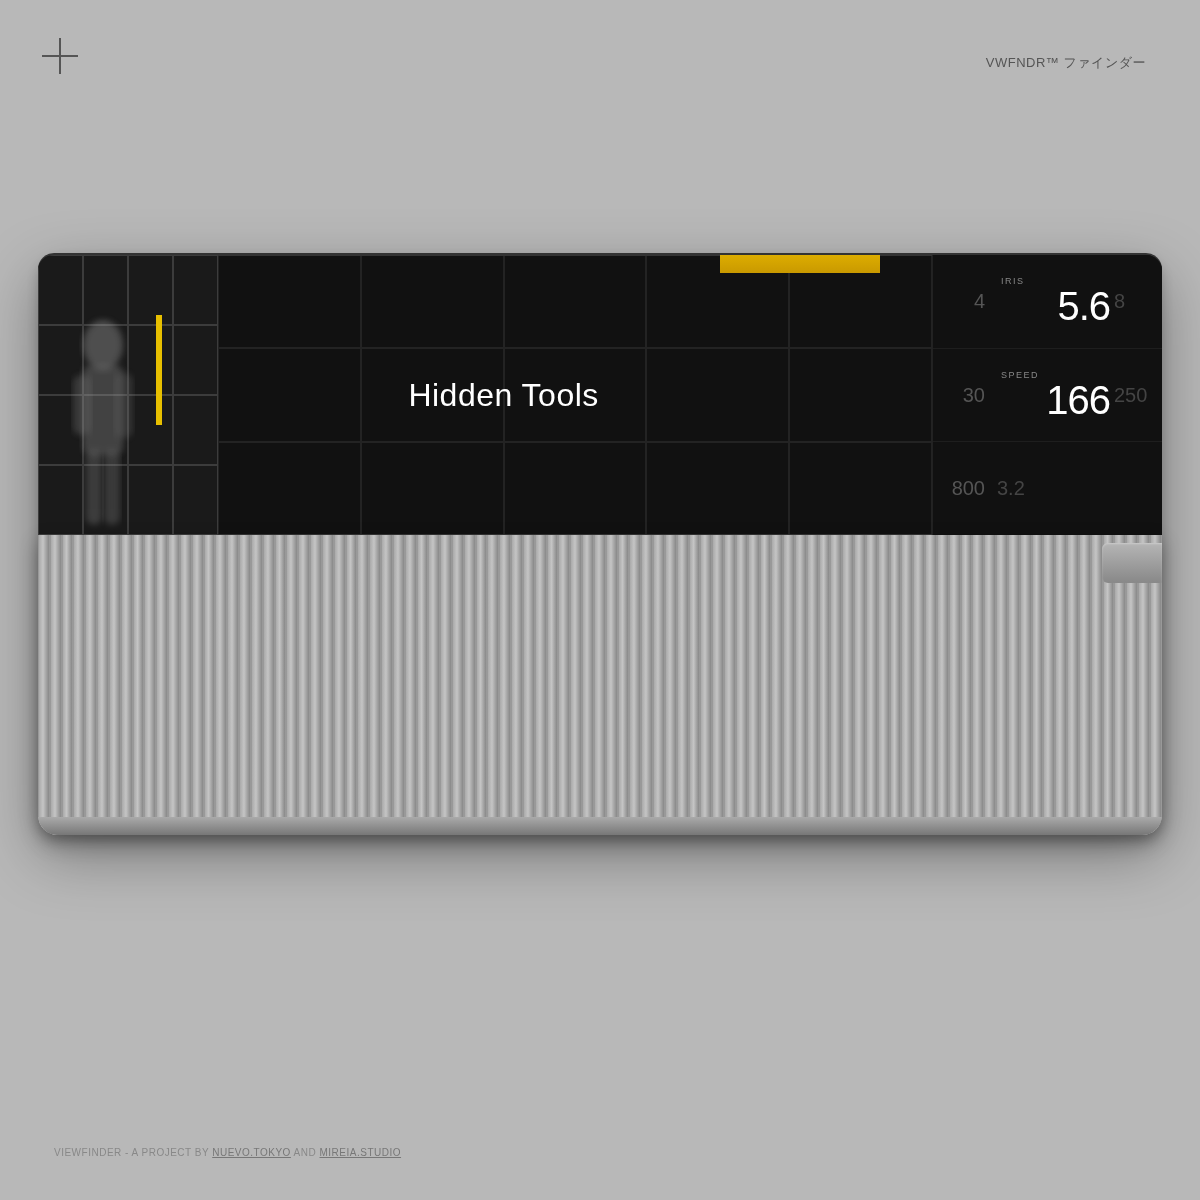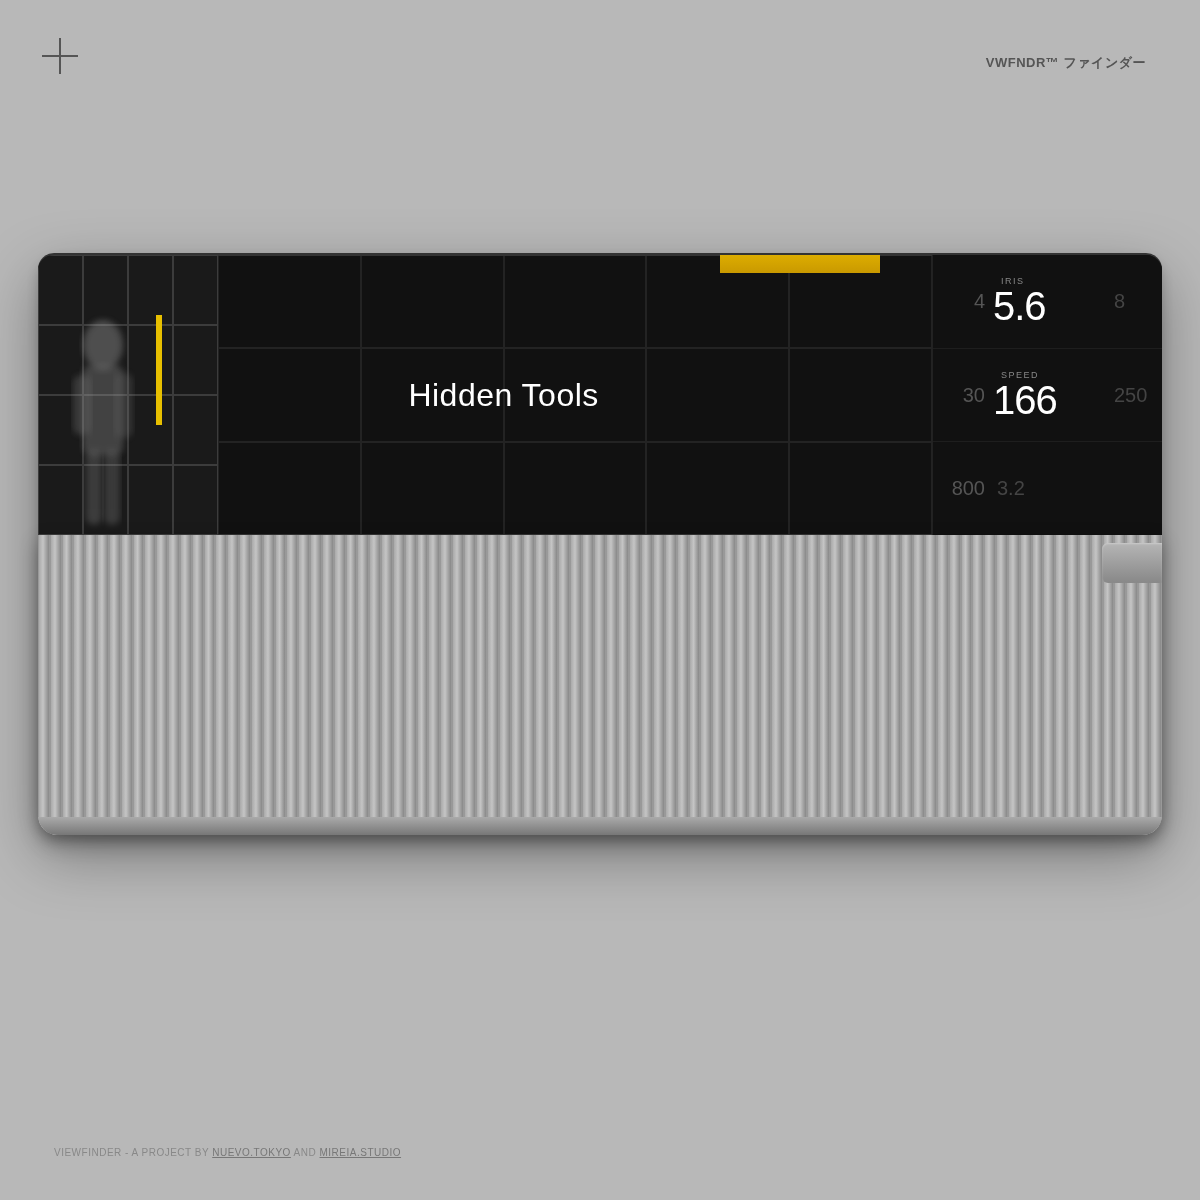--- a/index.html
+++ b/index.html
@@ -40,21 +40,20 @@
     }
 
     
     .top-title {
       position: absolute;
       top: 54px;
       right: 54px;
       color: #555;
       font-size: 13px;
       letter-spacing: 0.5px;
-      font-weight: bold;
     }
 
     
     .camera-top {
       background: #111;
       border-radius: 16px 16px 0 0;
       height: 280px;
       position: relative;
       display: flex;
       overflow: hidden;
@@ -176,21 +175,21 @@
       font-weight: 500;
       width: 44px;
       text-align: right;
       margin-right: 8px;
     }
 
     .setting-center {
       flex: 1;
       display: flex;
       flex-direction: column;
-      align-items: flex-start;
+      align-items: flex-end;
       justify-content: center;
       padding: 8px 0;
     }
 
     .setting-label {
       color: #888;
       font-size: 9px;
       letter-spacing: 1.5px;
       text-transform: uppercase;
       align-self: flex-start;

